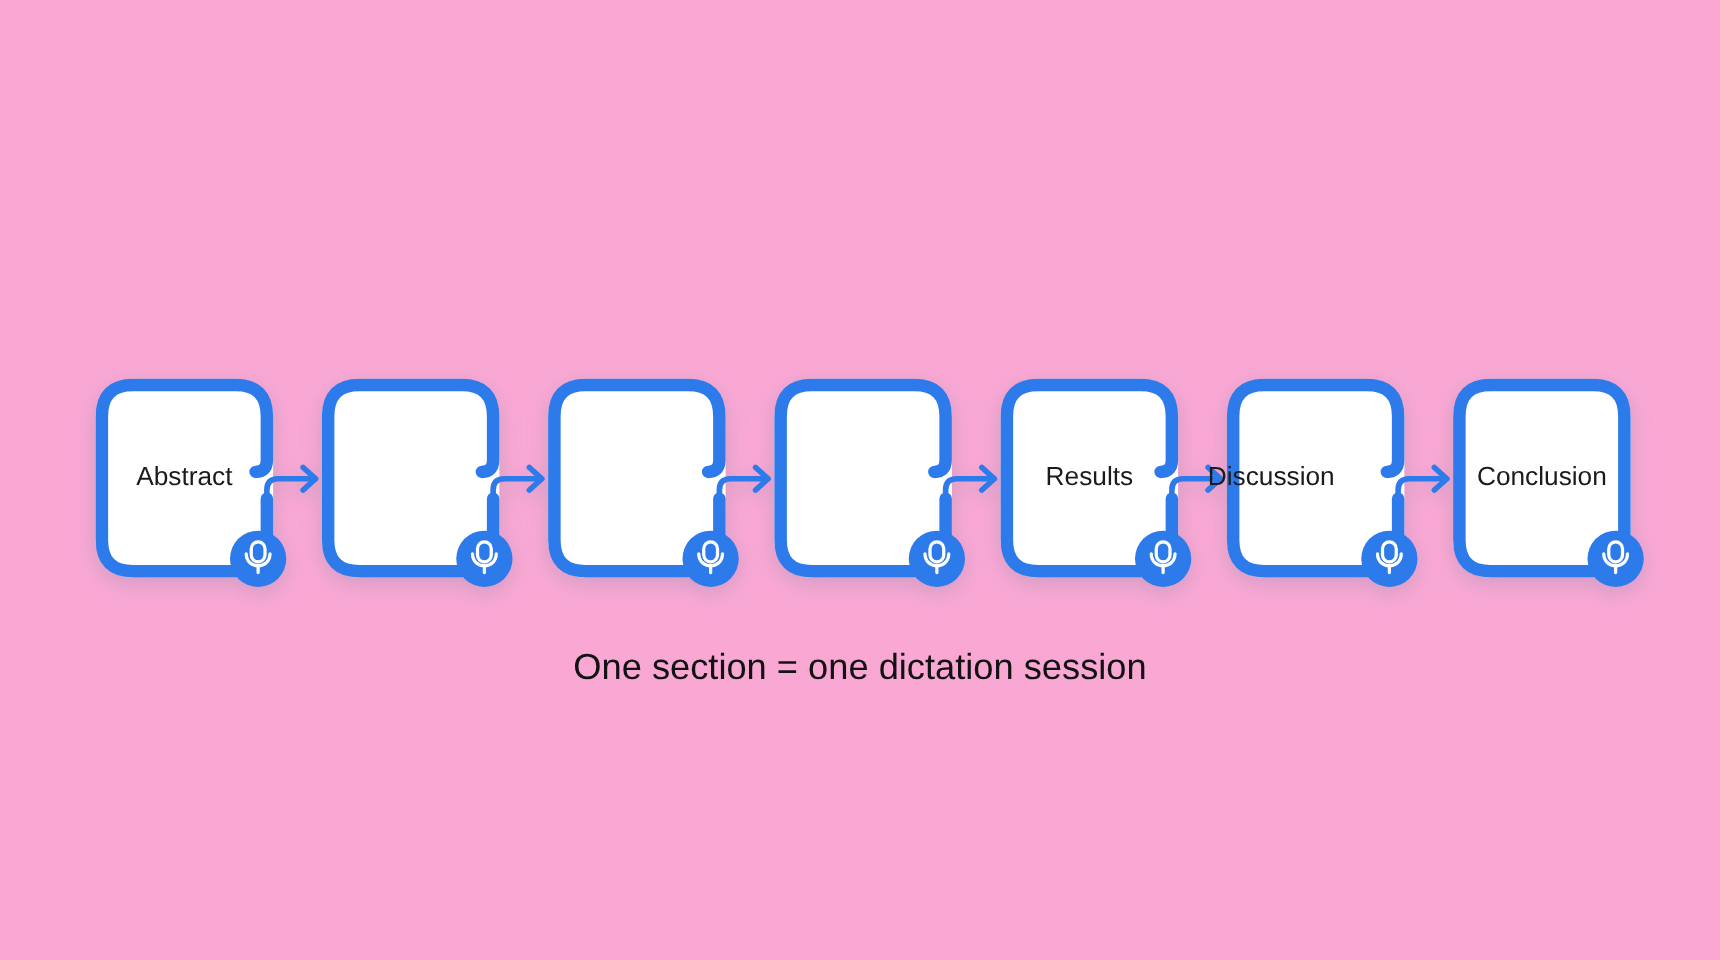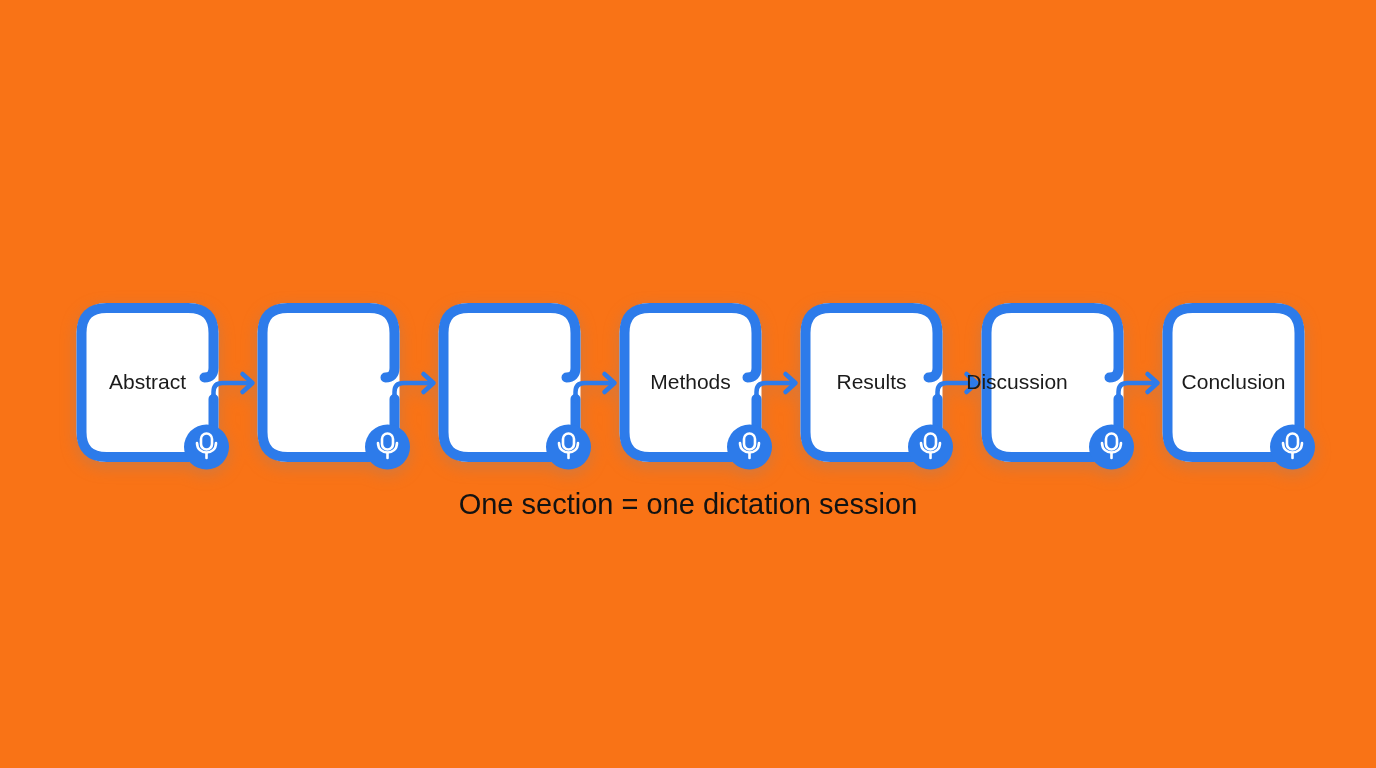--- a/index.html
+++ b/index.html
@@ -1,38 +1,38 @@
 <!DOCTYPE html>
 <html><head>
 <meta charset="utf-8">
 <style>
   html,body{margin:0;padding:0;background:#ffffff;}
   #slide{
     position:relative;
     width:1376px;height:768px;
-    background:#f97316;
+    background:#f9a8d4;
     overflow:hidden;
     font-family:"Liberation Sans", sans-serif;
   }
   #flow-svg{
     position:absolute;left:0;top:0;
     filter:drop-shadow(0px 5px 8px rgba(120,132,158,0.30));
   }
   #labels-layer{position:absolute;left:0;top:0;width:100%;height:100%;}
   .box-label{
     position:absolute;
     top:303px;width:142px;height:159px;
     display:flex;align-items:center;justify-content:center;
     text-align:center;
     font-size:21px;line-height:1.38;
     color:#1b1b1b;
     padding:0 9px;box-sizing:border-box;
   }
   .caption{
-    position:absolute;left:0;right:0;top:488px;
+    position:absolute;left:0;right:0;top:518px;
     text-align:center;
     font-size:29px;
     color:#121212;
   }
 </style>
 </head>
 <body>
 
 <div id="slide">
   <svg id="flow-svg" width="1376" height="768" viewBox="0 0 1376 768">
@@ -126,19 +126,18 @@
       </g>
       <g>
         <circle cx="1292.5" cy="447" r="22.5" fill="#2d7bea"></circle>
         <rect x="1287" y="433.5" width="11" height="16" rx="5.5" fill="none" stroke="#ffffff" stroke-width="2.6"></rect>
         <path d="M 1283 443 C 1283 455.7 1302 455.7 1302 443" fill="none" stroke="#ffffff" stroke-width="2.6" stroke-linecap="round"></path>
         <path d="M 1292.5 453 V 458" fill="none" stroke="#ffffff" stroke-width="2.6" stroke-linecap="round"></path>
       </g>
     </svg>
   <div id="labels-layer">
       <div class="box-label" style="left: 76.5px;">Abstract</div>
-      <div class="box-label" style="left: 619.5px;">Methods</div>
       <div class="box-label" style="left: 800.5px; border-radius: 15px;">Results</div>
       <div class="box-label" style="left: 946px;">Discussion</div>
       <div class="box-label" style="left: 1162.5px;">Conclusion</div>
     </div>
   <div class="caption">One section = one dictation session</div>
 </div>
 
 </body></html>

